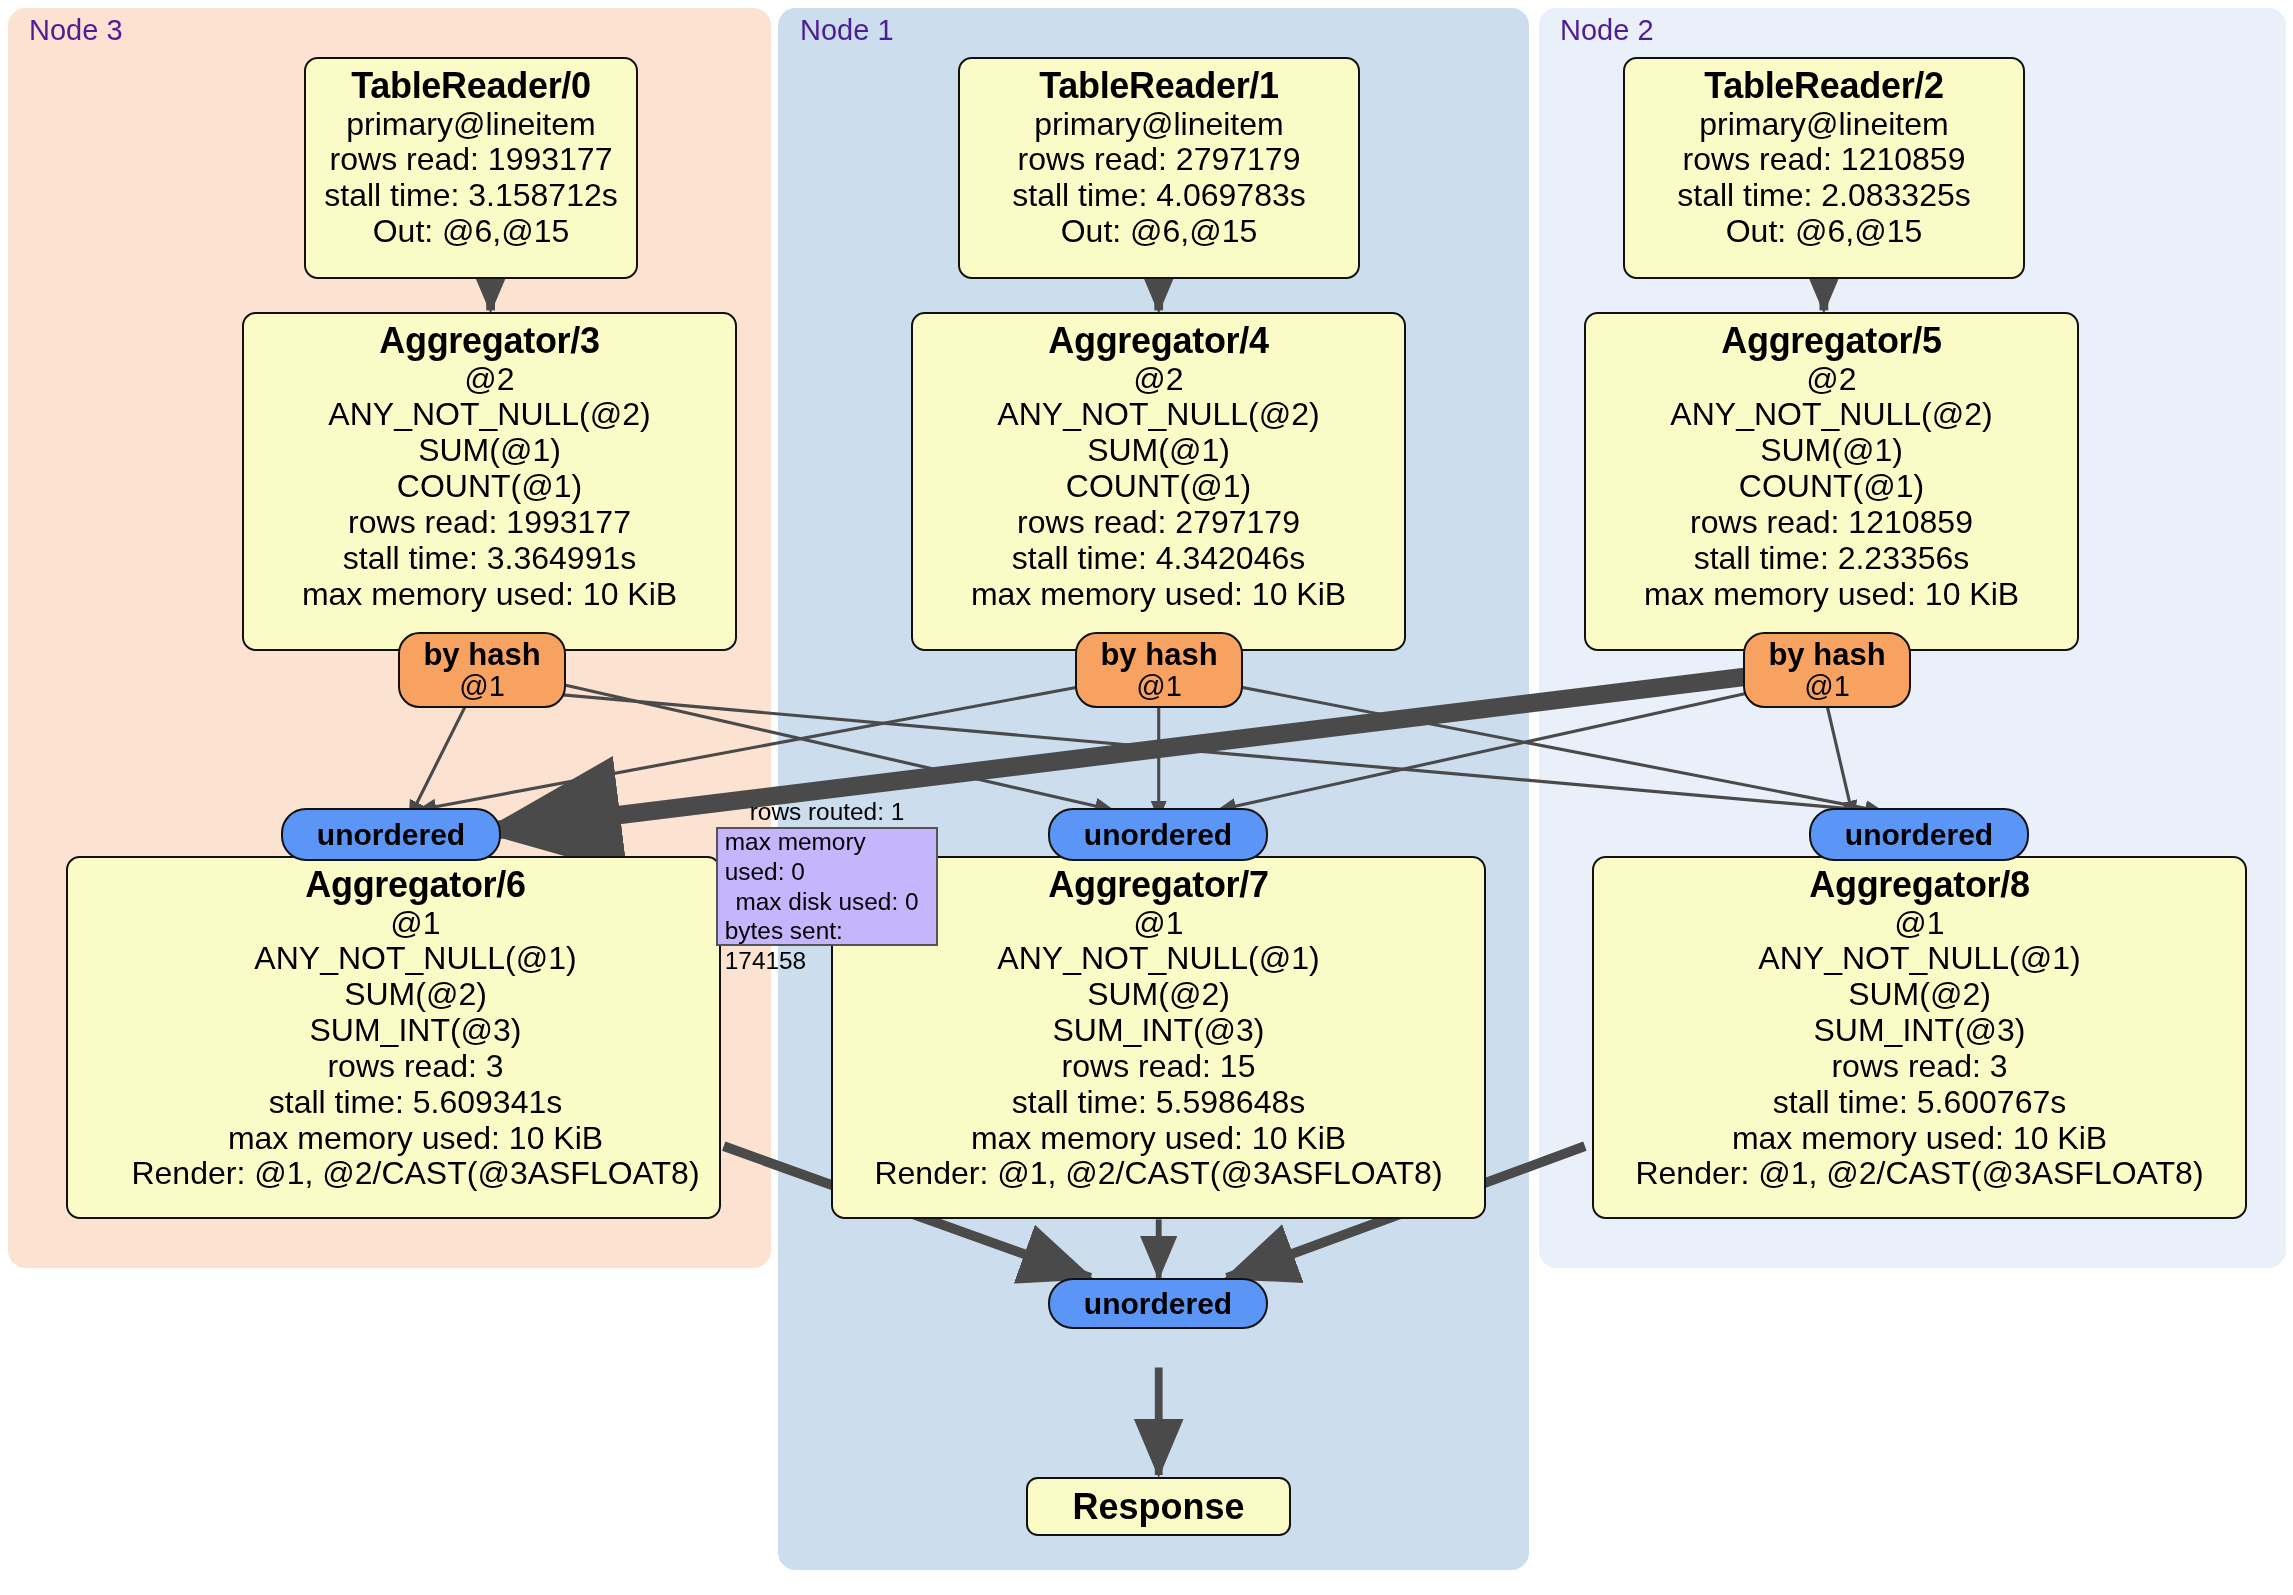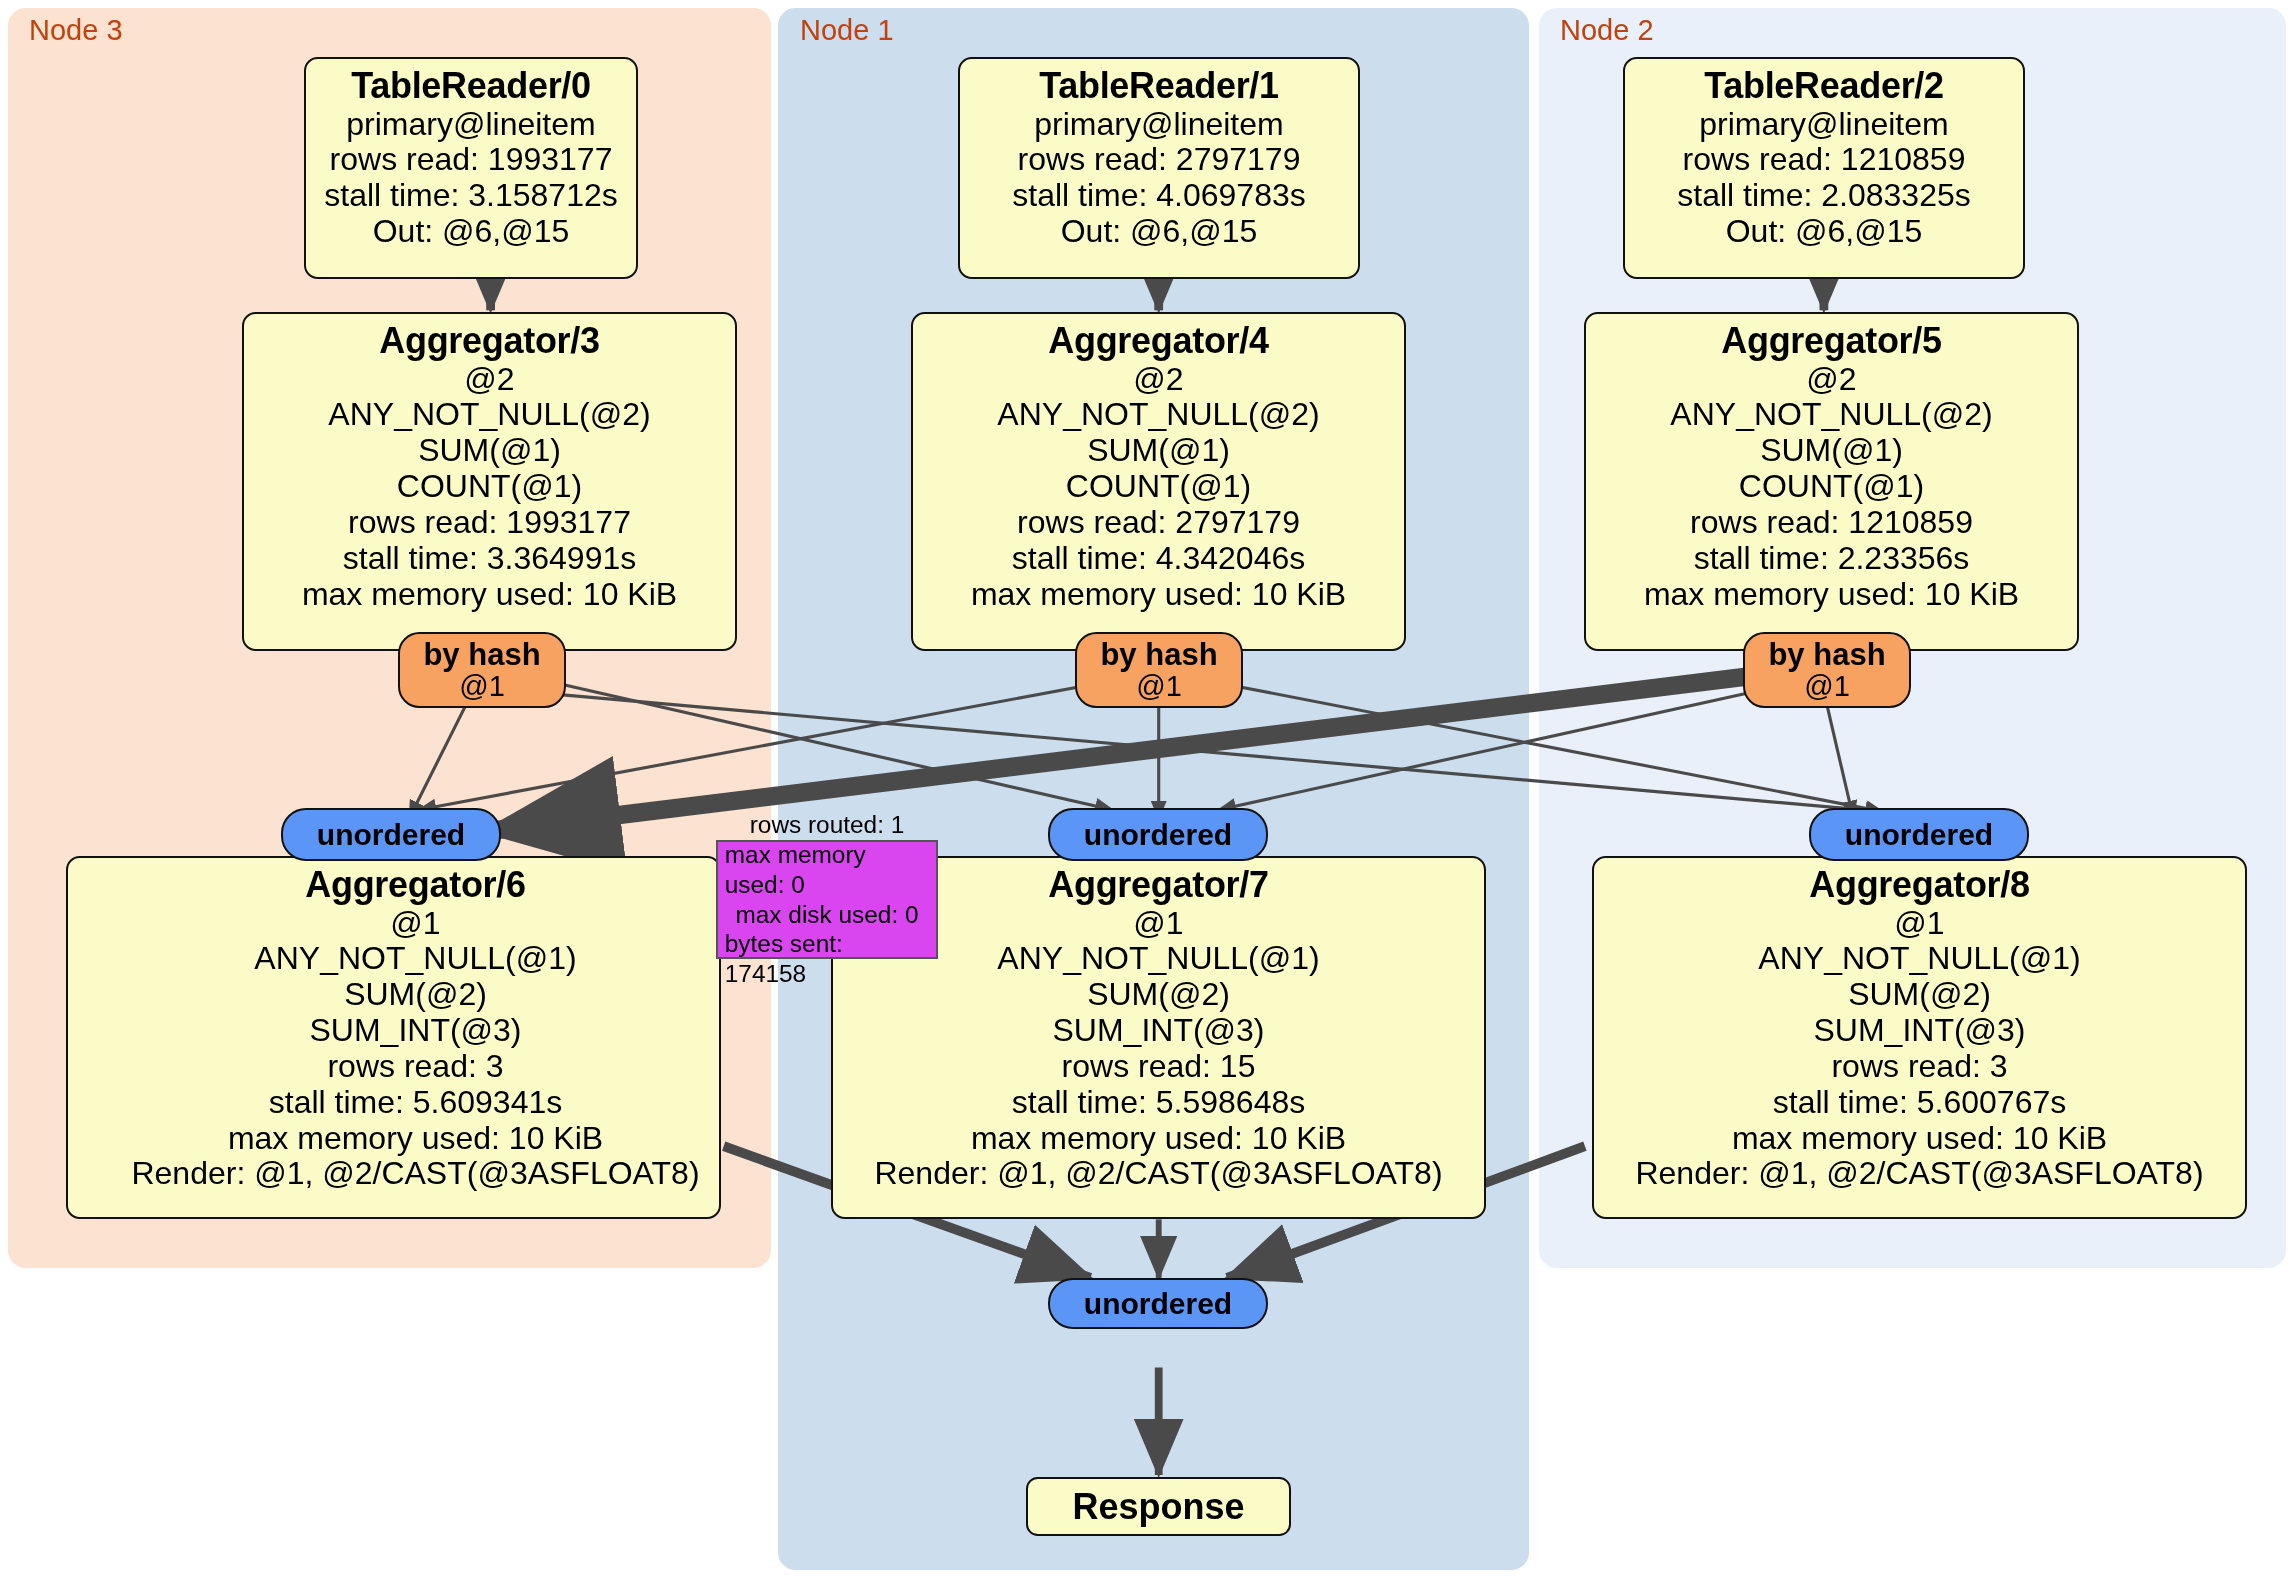--- a/index.html
+++ b/index.html
@@ -5,21 +5,21 @@
   html,body{margin:0;padding:0;background:#ffffff;}
   body{
     width:2294px;height:1596px;position:relative;overflow:hidden;
     font-family:"Liberation Sans","DejaVu Sans",sans-serif;
   }
   #stage{position:absolute;left:0;top:0;width:2294px;height:1596px;}
 
   
   .cluster{position:absolute;border-radius:17.6px;}
   .cluster-label{
-    position:absolute;font-size:29px;color:#c2410c;white-space:nowrap;
+    position:absolute;font-size:29px;color:#4c1d95;white-space:nowrap;
   }
 
   
   #edges{position:absolute;left:0;top:0;width:2294px;height:1596px;pointer-events:none;}
 
   
   .opbox{
     position:absolute;box-sizing:border-box;
     background:#FBFBC8;border:2.9px solid #111;border-radius:13.7px;
     text-align:center;color:#000;
@@ -50,23 +50,23 @@
   .receiver{
     position:absolute;box-sizing:border-box;
     background:#5B96F7;border:2.9px solid #111;border-radius:25px;
     display:flex;align-items:center;justify-content:center;
     font-weight:bold;font-size:30px;color:#000;z-index:6;
   }
 
   
   .statbox{
     position:absolute;box-sizing:border-box;
-    background:#d946ef;border:2px solid #555;
+    background:#c4b5fd;border:2px solid #555;
     display:flex;flex-direction:column;align-items:center;justify-content:center;
-    font-size:24.4px;line-height:1.22;color:#000;z-index:12;padding:2.9px 6.8px;margin-top:13px;
+    font-size:24.4px;line-height:1.22;color:#000;z-index:12;padding:2.9px 6.8px;
   }
 </style>
 </head>
 <body>
 
 <div id="stage">
 
   <div class="cluster" style="left:7.8px;top:7.8px;width:763px;height:1260px;background:#FCE2D0;"></div>
   <div class="cluster" style="left:778px;top:7.8px;width:751px;height:1562px;background:#CCDDEE;"></div>
   <div class="cluster" style="left:1539px;top:7.8px;width:747px;height:1260px;background:#EAF0FA;"></div>

